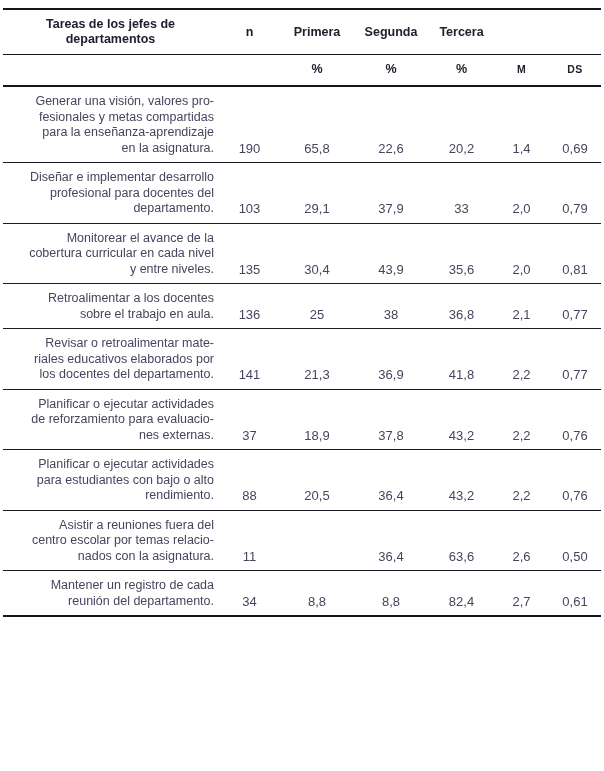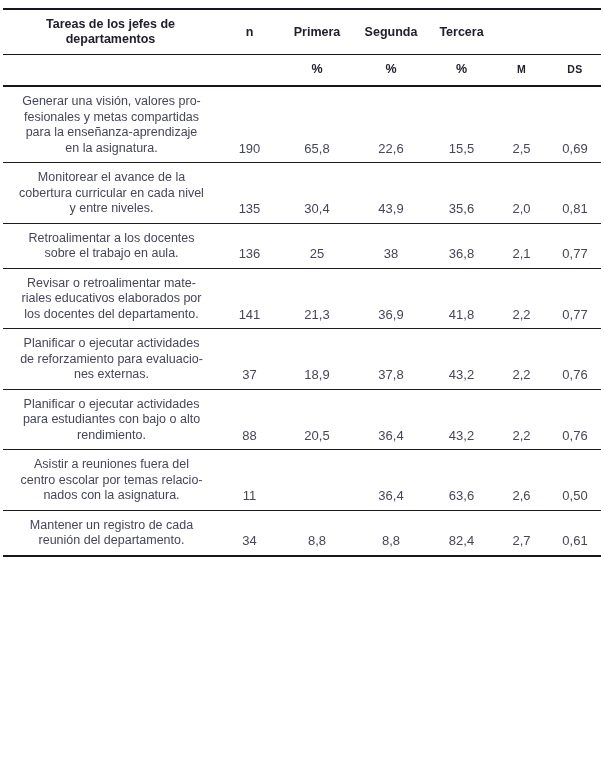--- a/index.html
+++ b/index.html
@@ -61,21 +61,21 @@
     border-bottom: 1.6px solid #1b1b26;
     font-size: 12.5px;
     line-height: 15.5px;
     color: #45455e;
   }
   tbody tr:last-child td {
     border-bottom: 2.5px solid #161620;
   }
   tbody td.task {
     white-space: pre-line;
-    text-align: center;
+    text-align: right;
     vertical-align: top;
     padding: 7px 4px 6px 6px;
   }
   tbody td.num {
     text-align: center;
     vertical-align: bottom;
     padding: 7px 0 6px 0;
     font-size: 13px;
   }
 </style>
@@ -115,23 +115,34 @@
   </thead>
   <tbody>
       <tr>
     <td class="task">Generar una visión, valores pro-
 fesionales y metas compartidas
 para la enseñanza-aprendizaje
 en la asignatura.</td>
     <td class="num">190</td>
     <td class="num">65,8</td>
     <td class="num">22,6</td>
-    <td class="num">15,5</td>
-    <td class="num">2,5</td>
+    <td class="num">20,2</td>
+    <td class="num">1,4</td>
     <td class="num">0,69</td>
+  </tr>
+      <tr>
+    <td class="task">Diseñar e implementar desarrollo
+profesional para docentes del
+departamento.</td>
+    <td class="num">103</td>
+    <td class="num">29,1</td>
+    <td class="num">37,9</td>
+    <td class="num">33</td>
+    <td class="num">2,0</td>
+    <td class="num">0,79</td>
   </tr>
       <tr>
     <td class="task">Monitorear el avance de la
 cobertura curricular en cada nivel
 y entre niveles.</td>
     <td class="num">135</td>
     <td class="num">30,4</td>
     <td class="num">43,9</td>
     <td class="num">35,6</td>
     <td class="num">2,0</td>

